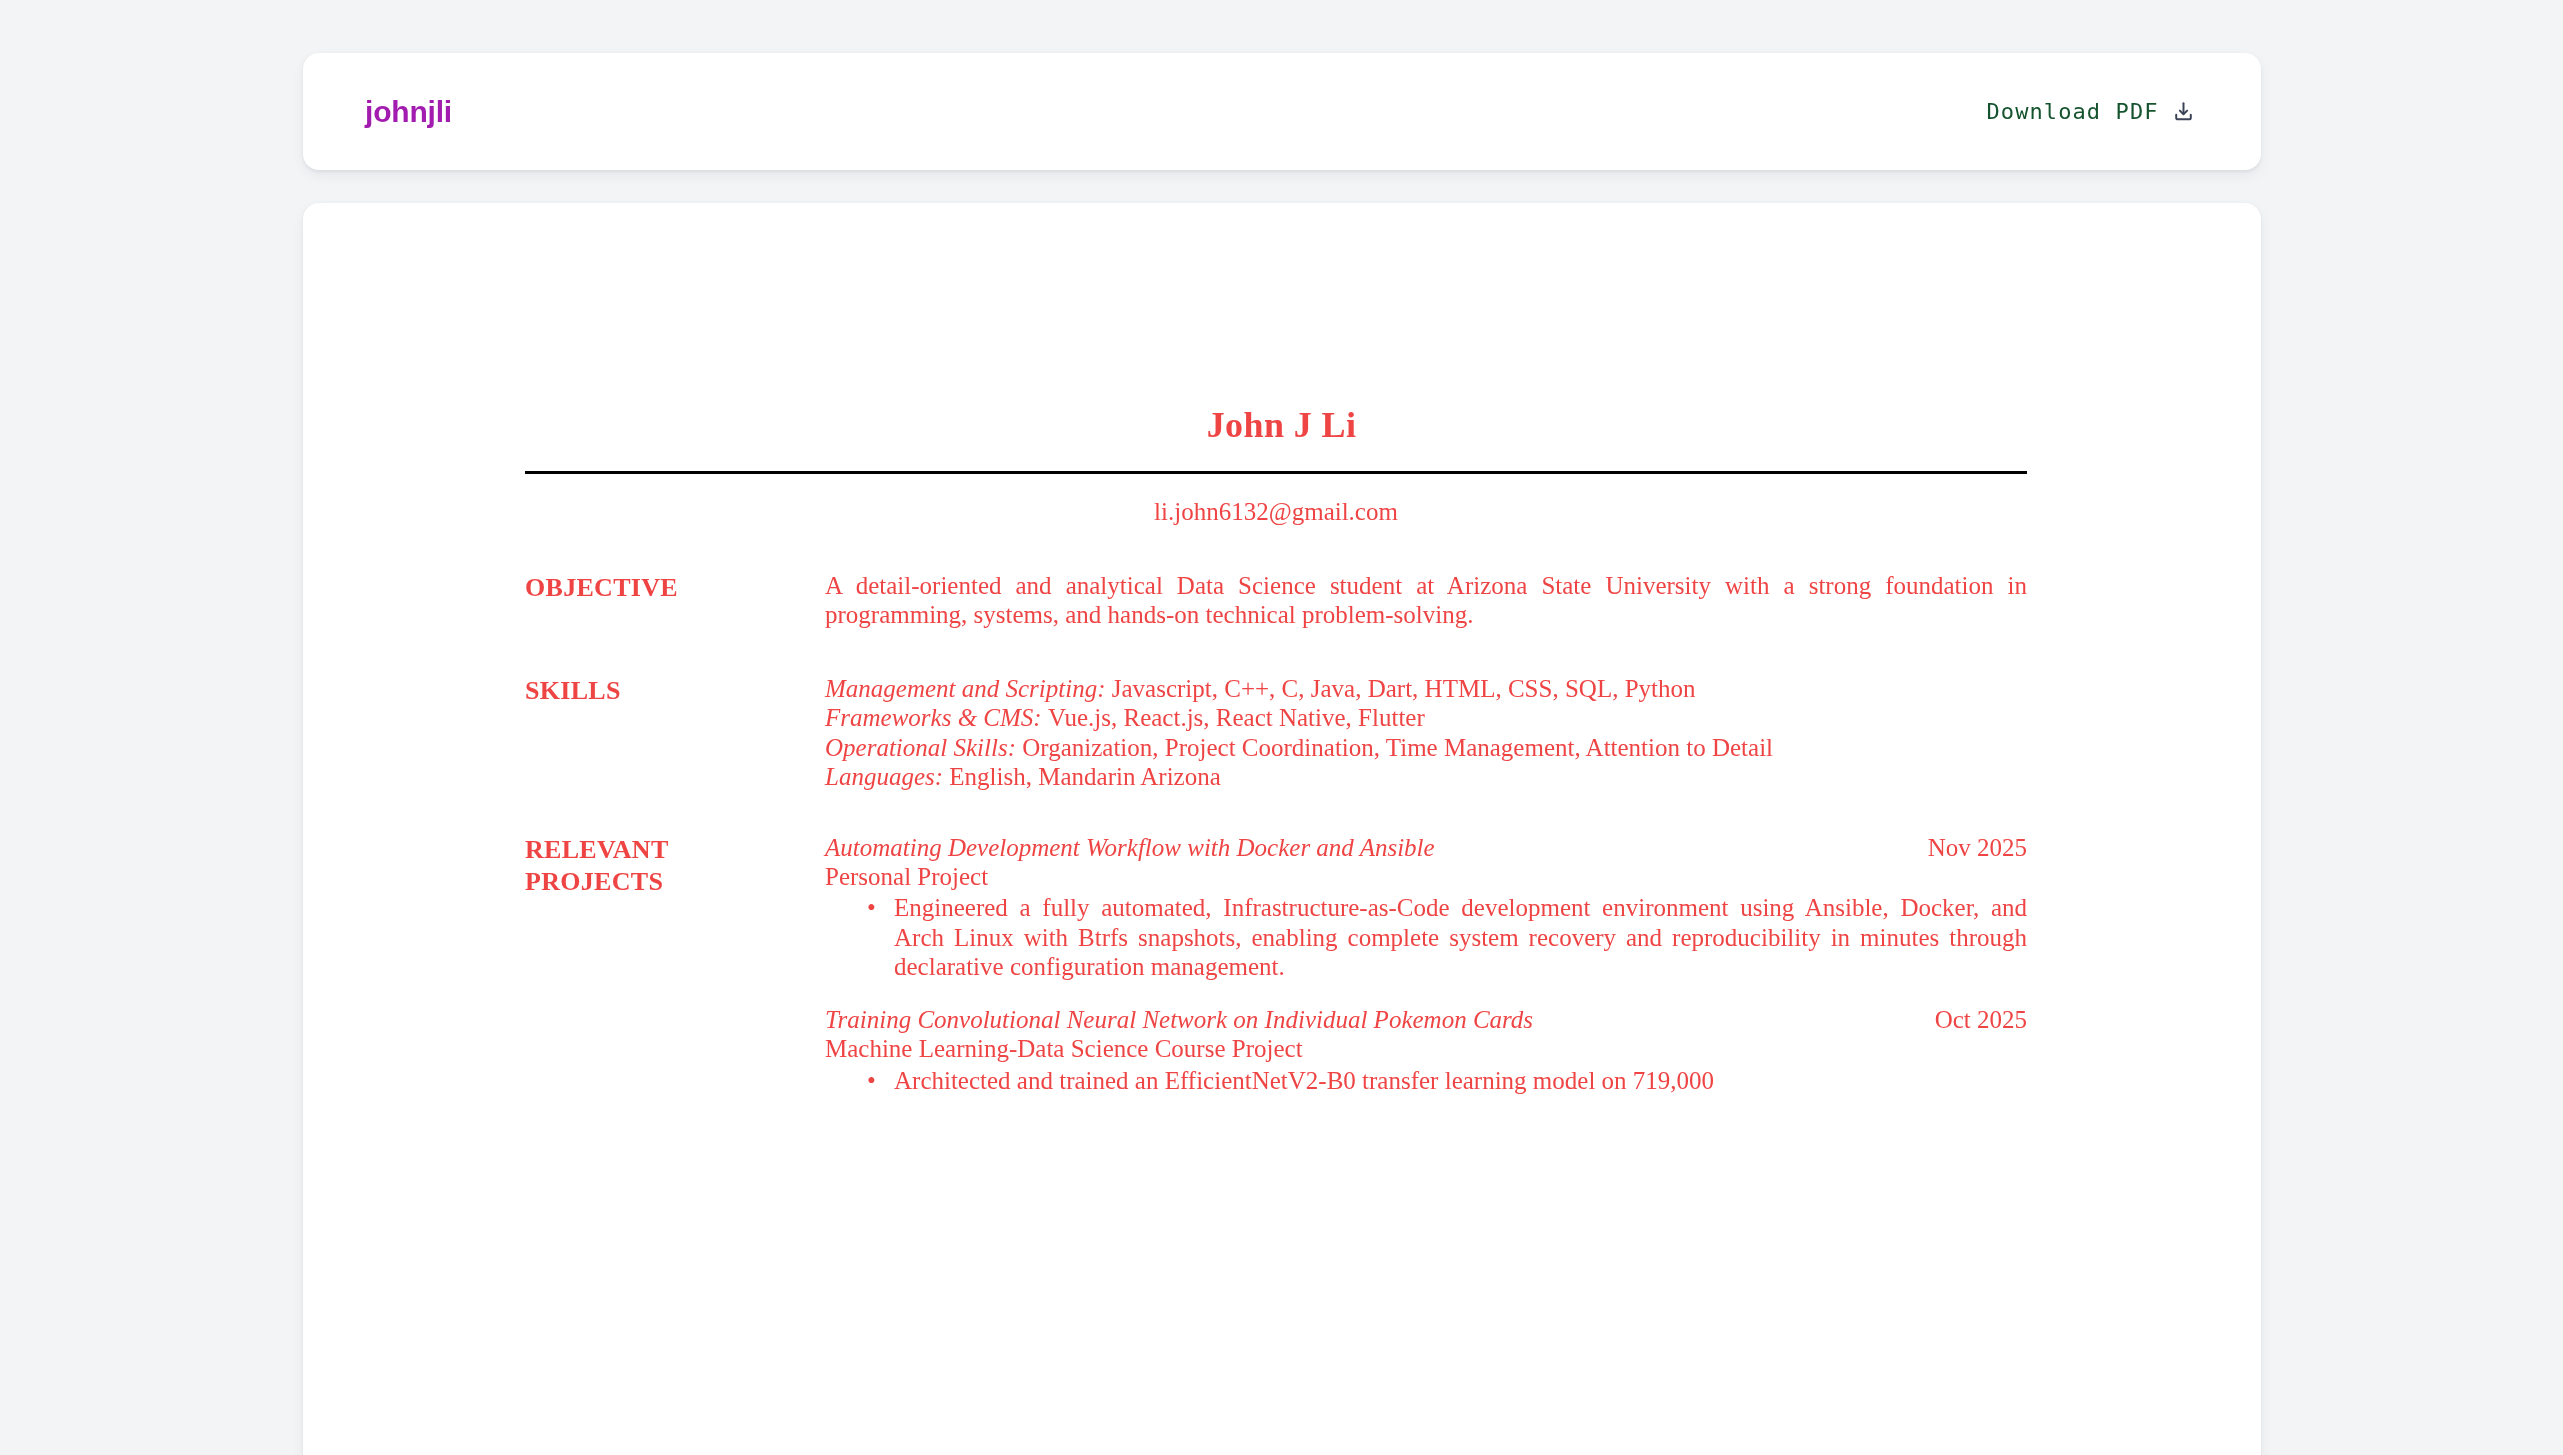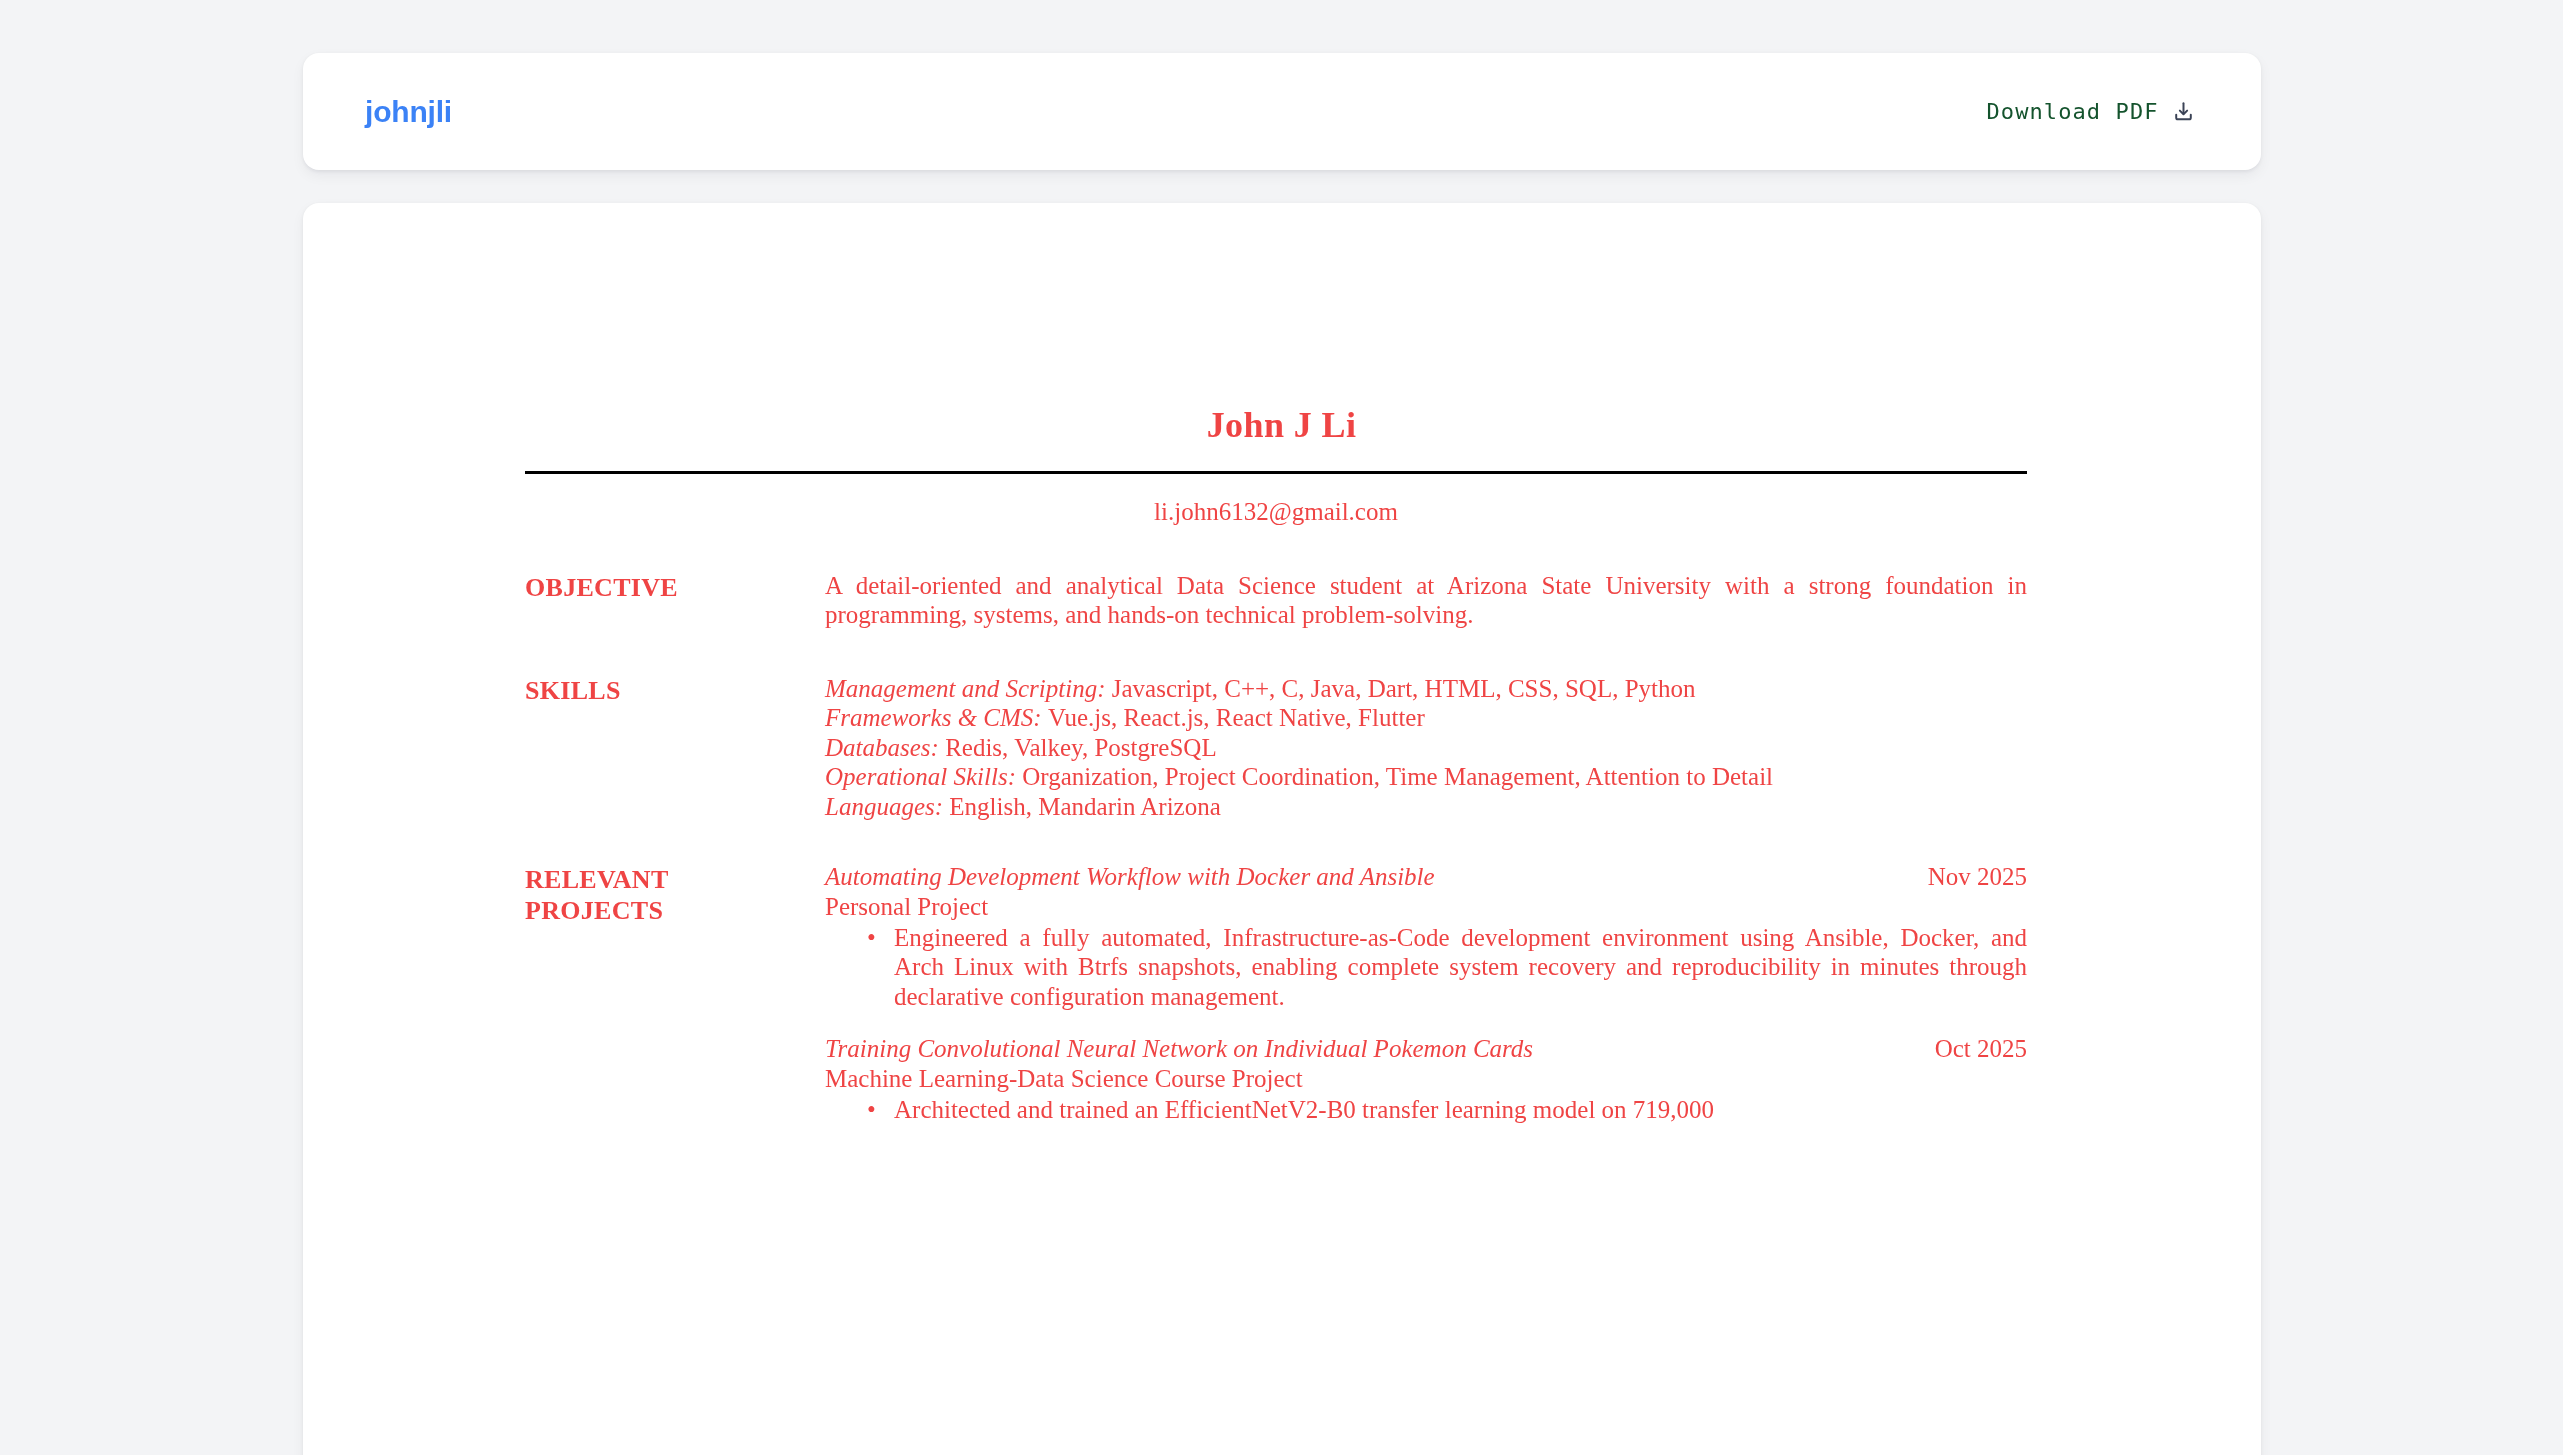--- a/index.html
+++ b/index.html
@@ -37,21 +37,21 @@
     display: flex;
     align-items: center;
     justify-content: space-between;
     padding: 0 62px;
   }
   .brand {
     font-family: "Liberation Sans", sans-serif;
     font-size: 30px;
     font-weight: 600;
     letter-spacing: -0.2px;
-    color: #3b82f6;
+    color: #a21caf;
     line-height: 1;
     user-select: none;
   }
   .dlbtn {
     display: inline-flex;
     align-items: center;
     gap: 11.6px;
     font-family: "DejaVu Sans Mono", "Liberation Mono", monospace;
     font-size: 22px;
     letter-spacing: 1.1px;
@@ -222,24 +222,20 @@
           <div class="line just">
             <span class="it">Management and Scripting: </span>
             <span>Javascript, C++, C, Java, Dart, HTML, CSS, SQL, Python</span>
           </div>
 
           <div class="line">
             <span class="it">Frameworks &amp; CMS: </span>
             <span>Vue.js, React.js, React Native, Flutter</span>
           </div>
 
-          <div class="line">
-            <span class="it">Databases: </span>
-            <span>Redis, Valkey, PostgreSQL</span>
-          </div>
 
           <div class="line">
             <span class="it">Operational Skills: </span>
             <span>Organization, Project Coordination, Time Management, Attention to Detail</span>
           </div>
 
           <div class="line">
             <span class="it">Languages: </span>
             <span>English, Mandarin Arizona</span>
           </div>

